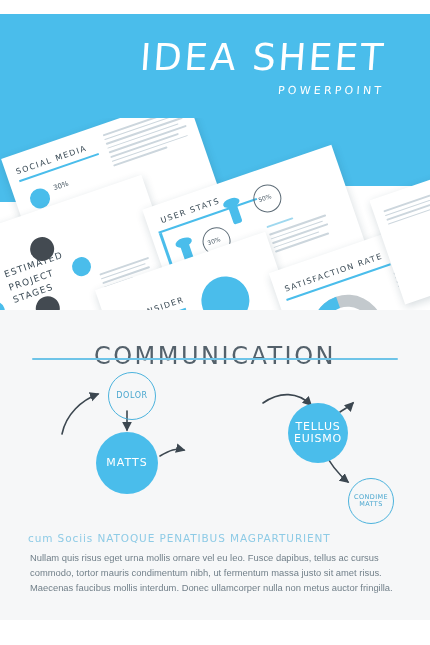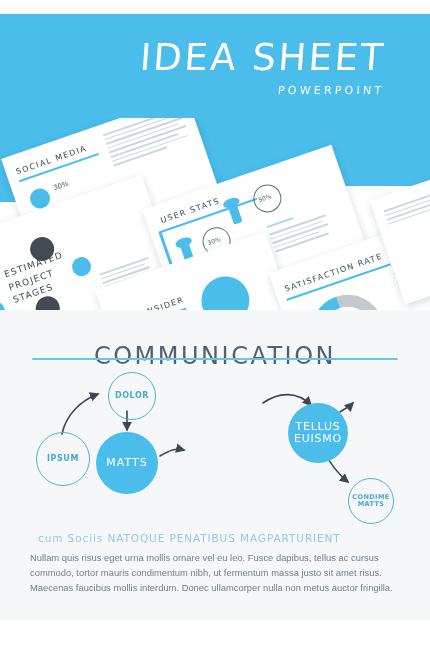--- a/index.html
+++ b/index.html
@@ -105,25 +105,25 @@
   }
 
   .diagram{position:absolute;left:0;top:60px;width:430px;height:160px;}
   .diagram svg{position:absolute;left:0;top:0;}
 
   .node{
     position:absolute;border-radius:50%;
     display:flex;align-items:center;justify-content:center;
     text-align:center;line-height:1.12;
   }
-  .node.outline{border:1.6px solid #4cb3dd;color:#4aa7cf;background:transparent;font-weight:bold;}
+  .node.outline{border:1.6px solid #4cb3dd;color:#4aa7cf;background:transparent;}
   .node.filled{background:#4abdeb;color:#ffffff;}
 
   .body-head{
-    position:absolute;left:38px;top:222px;
+    position:absolute;left:28px;top:222px;
     color:#8ecbe6;font-size:10.5px;letter-spacing:.9px;white-space:nowrap;
   }
   .body-copy{
     position:absolute;left:30px;top:240px;width:372px;
     color:#72808a;font-size:9.4px;line-height:1.62;
     font-family:"Liberation Sans",sans-serif;
   }
   .foot{
     position:absolute;left:0;top:620px;width:430px;height:25px;background:#ffffff;
   }
@@ -253,21 +253,20 @@
         <g fill="none" stroke="#3c4750" stroke-width="1.6" stroke-linecap="round" marker-end="url(#ah)">
           <path d="M62,64 C66,44 82,30 98,24"></path>
           <path d="M127,41 C127,48 127,54 127,60"></path>
           <path d="M160,86 C170,80 176,78 184,80"></path>
           <path d="M263,33 C280,21 298,22 311,35"></path>
           <path d="M340,42 C346,38 350,36 353,33"></path>
           <path d="M322,78 C330,94 338,104 348,112"></path>
         </g>
       </svg>
 
-      <div class="node outline" style="left:36px;top:62px;width:52px;height:52px;font-size:8px;letter-spacing:.6px;">IPSUM</div>
 
       <div class="node outline" style="left:108px;top:2px;width:46px;height:46px;font-size:8px;letter-spacing:.6px;">DOLOR</div>
 
       <div class="node filled" style="left:96px;top:62px;width:62px;height:62px;font-size:11px;letter-spacing:1px;">MATTS</div>
 
 
       <div class="node filled" style="left:288px;top:33px;width:60px;height:60px;font-size:11px;letter-spacing:.8px;white-space:pre-line;">TELLUS
 EUISMO</div>
 
 

